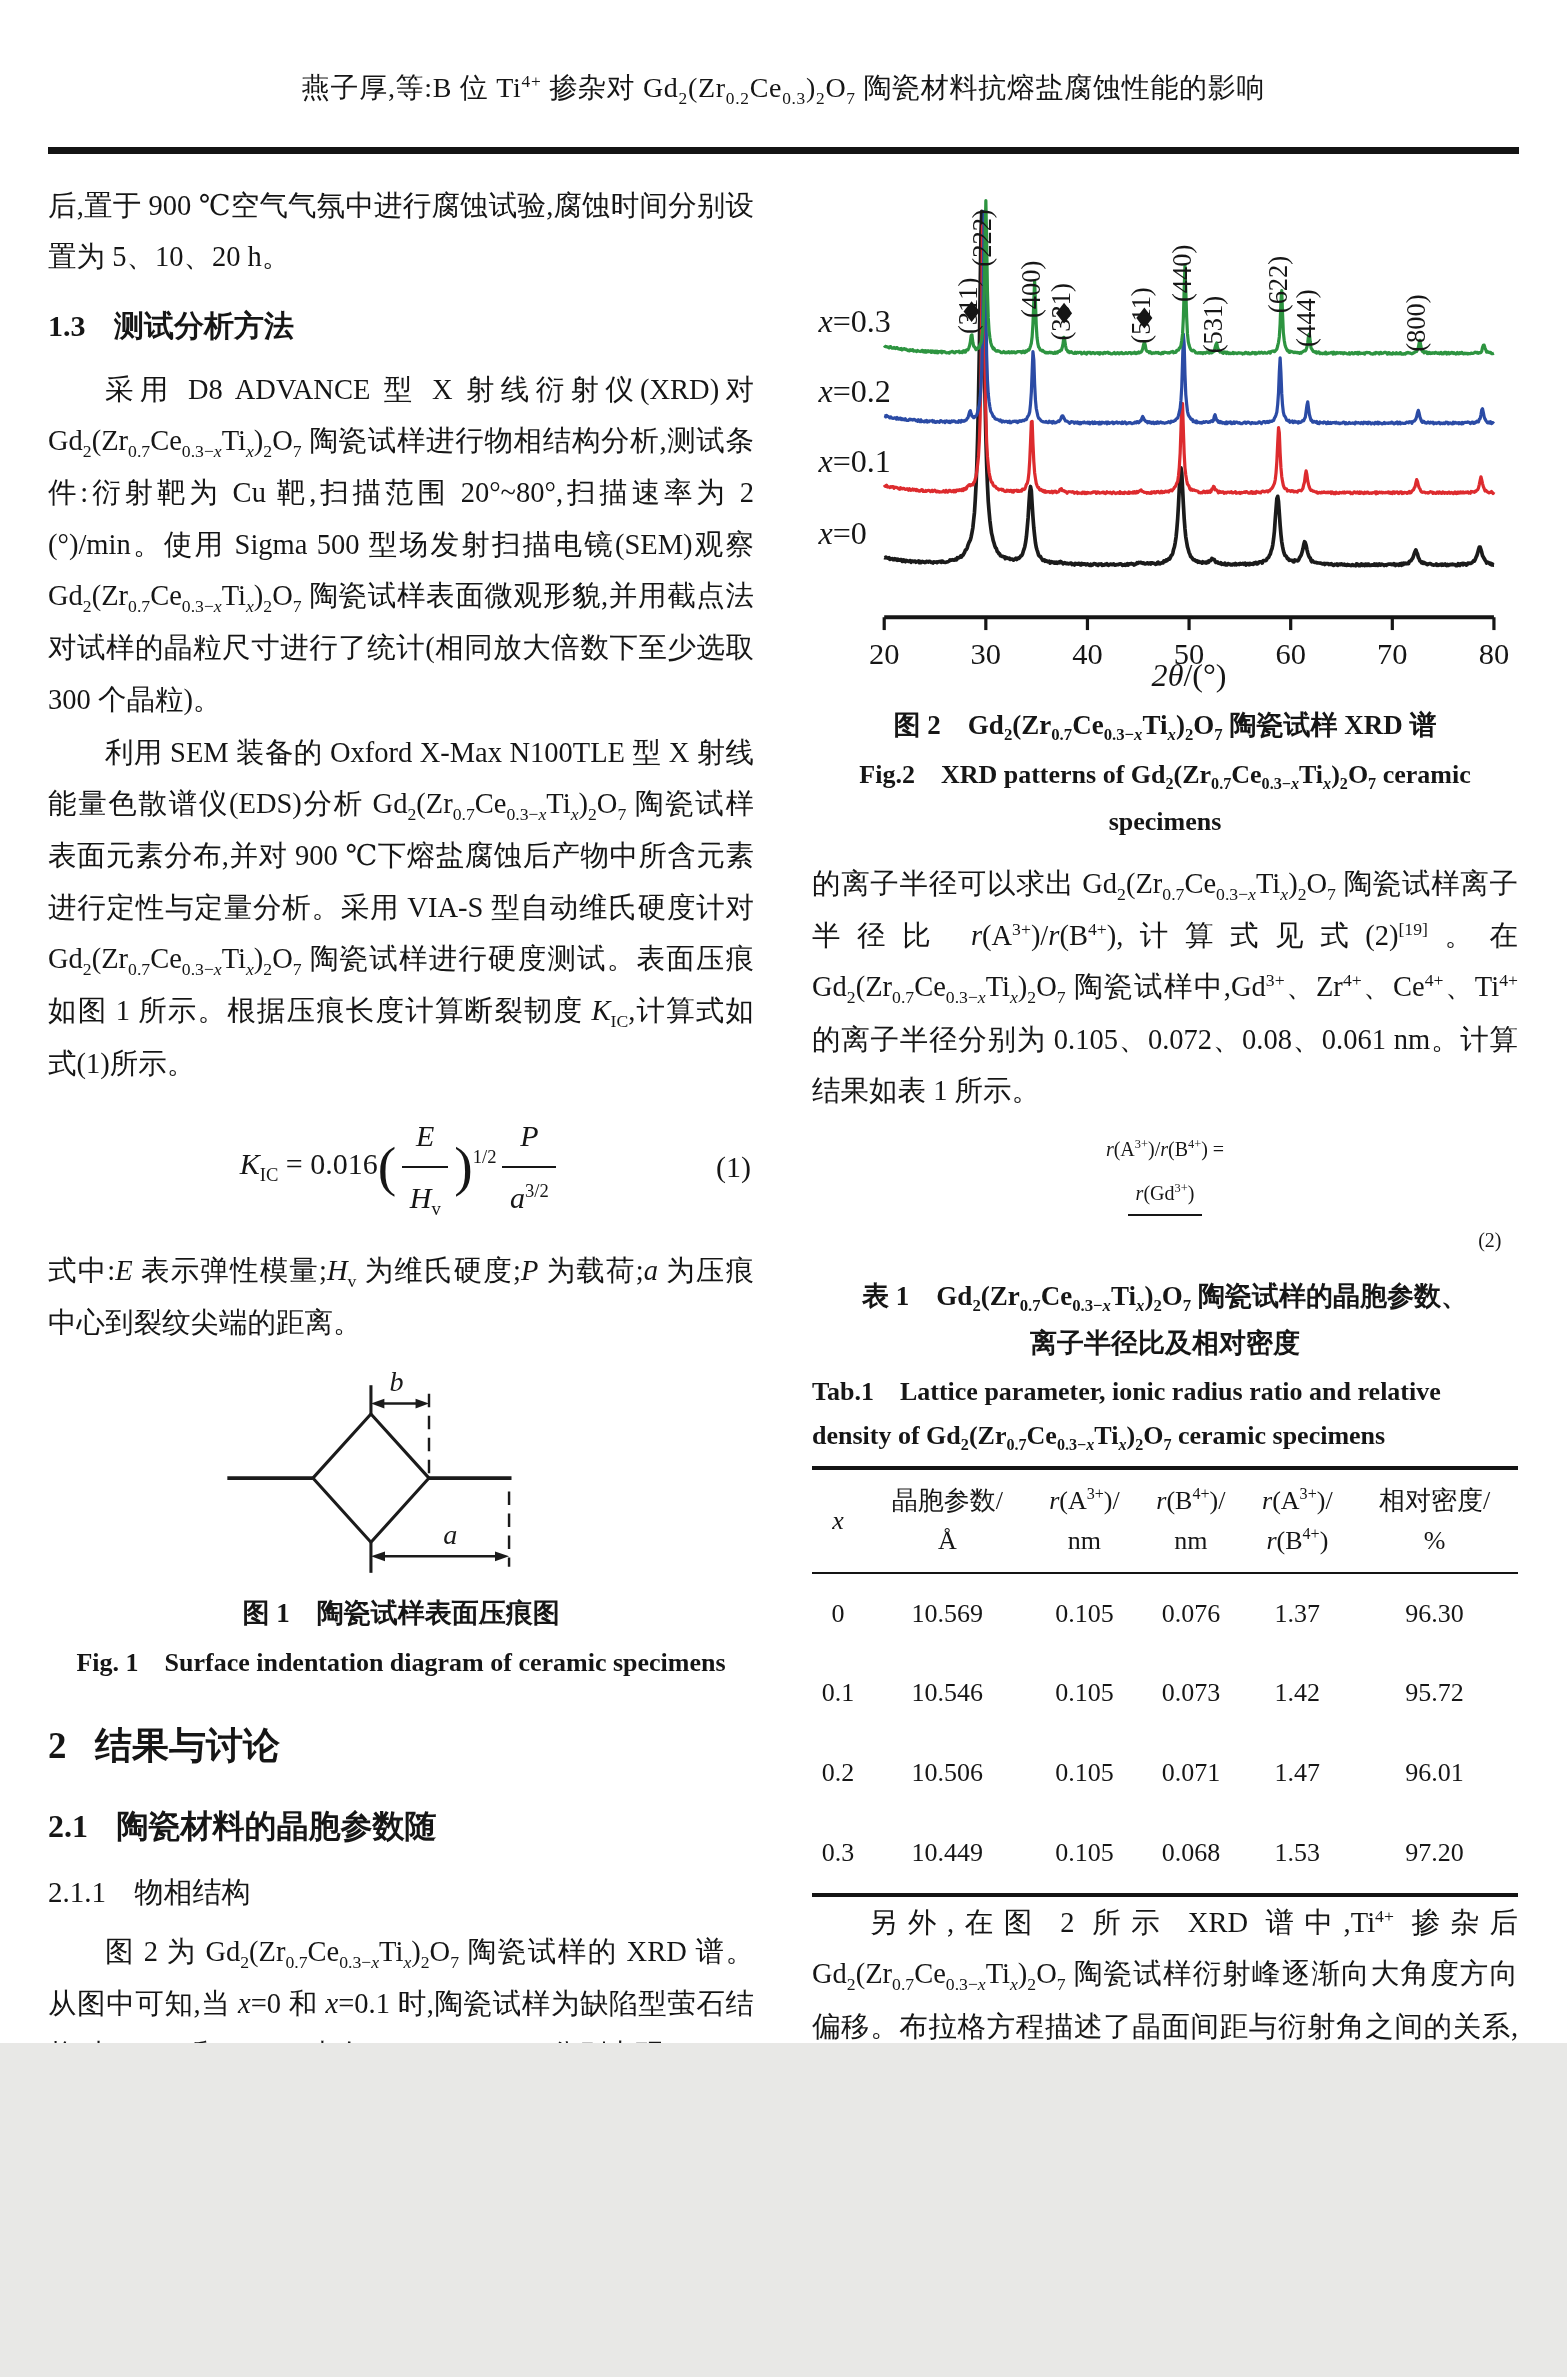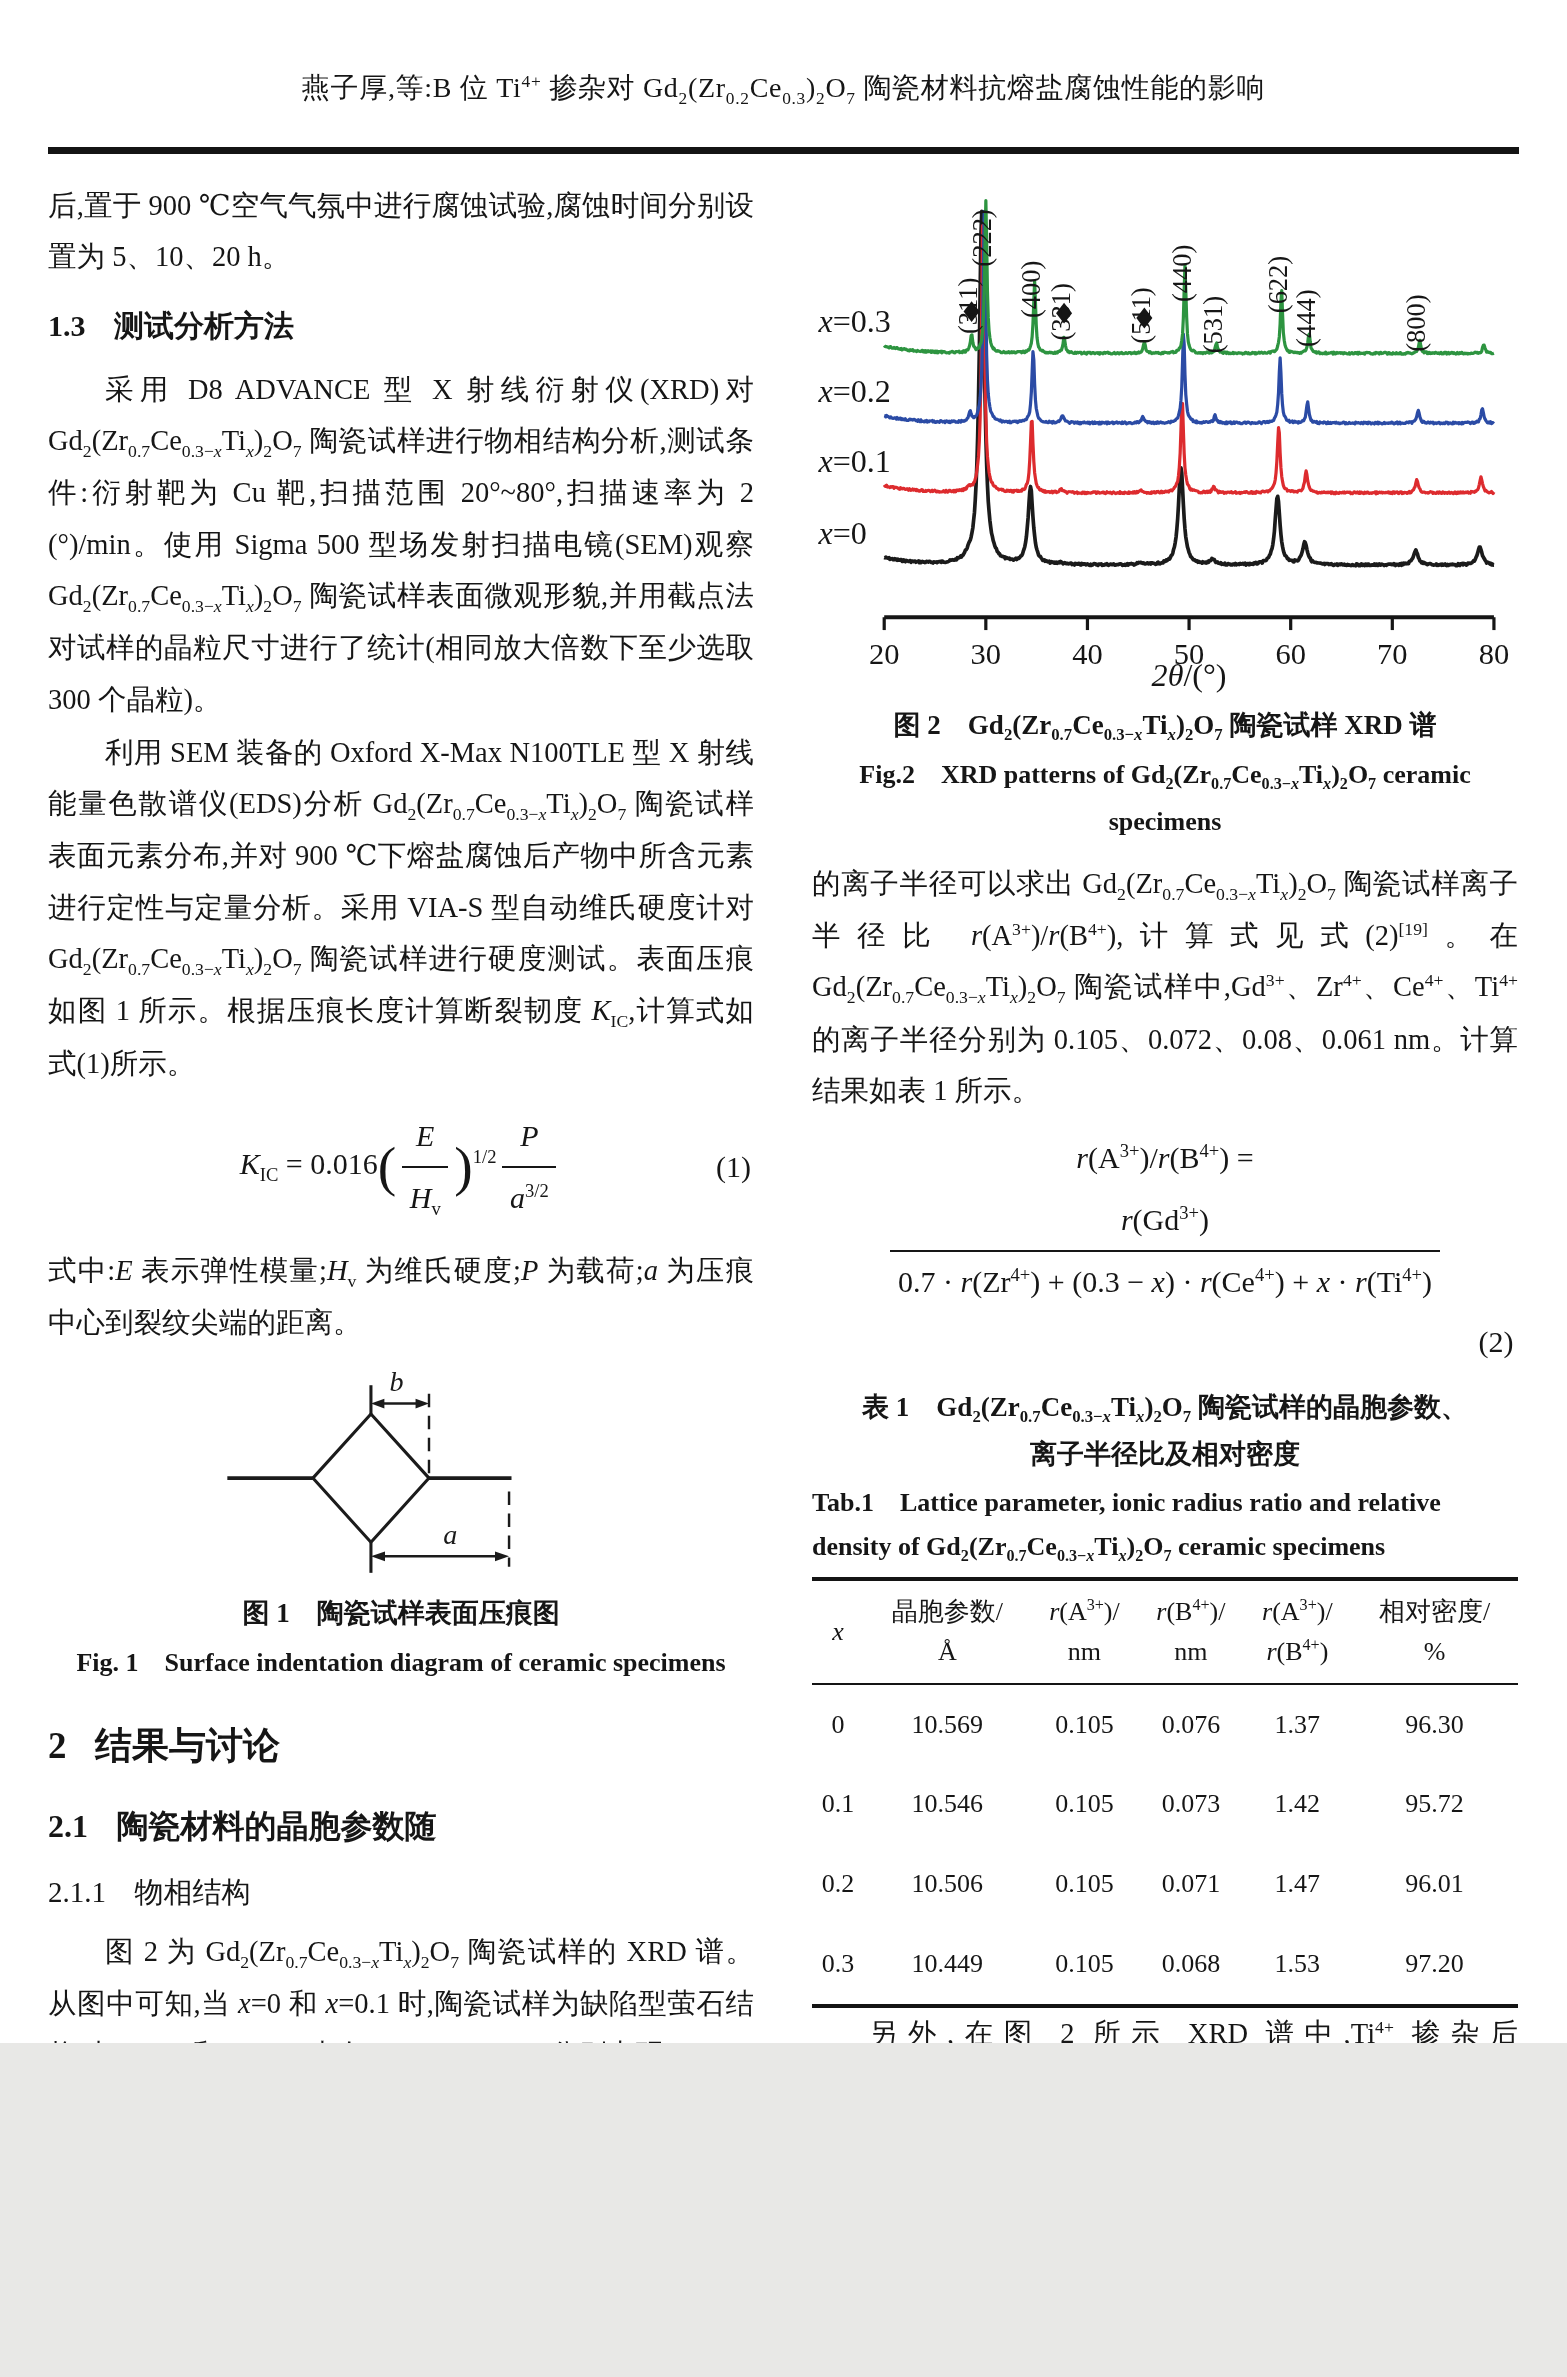--- a/index.html
+++ b/index.html
@@ -19,21 +19,21 @@
   .h-mid{font-weight:bold;font-size:32px;margin:18px 0 10.5px;}
   .h-small{font-size:29px;margin:10.5px 0 7.5px;}
   .h-sub .no,.h-main .no,.h-mid .no,.h-small .no{margin-right:28.5px;}
   sup,sub{font-size:62%;}
   .equation{position:relative;display:flex;justify-content:center;align-items:center;margin:19.5px 0;font-size:30px;text-indent:0;}
   .eq-no{position:absolute;right:3px;top:50%;transform:translateY(-50%);}
   .frac{display:inline-flex;flex-direction:column;text-align:center;vertical-align:middle;margin:0 6px;}
   .frac .num{display:block;border-bottom:2.2px solid #161616;padding:0 7.5px 3px;}
   .frac .den{display:block;padding:3px 7.5px 0;}
   .bigp{font-size:185%;font-weight:300;vertical-align:middle;line-height:0;}
-  .eq-stack{position:relative;margin:15px 0 6px;text-indent:0;font-size:30px;}
+  .eq-stack{position:relative;margin:15px 12px 6px;text-indent:0;font-size:20px;}
   .eq-stack .line1{text-align:center;margin-bottom:7.5px;}
   .eq-stack .line2{text-align:center;}
   .eq-stack .lineno{text-align:right;padding-right:4.5px;margin-top:6px;}
   .fig-block{text-align:center;margin-top:13.5px;}
   .figcap-zh{font-weight:bold;font-size:27px;text-align:center;text-indent:0 !important;margin:7.5px 0 1.5px !important;}
   .figcap-en{font-weight:bold;font-size:26px;text-align:center;text-indent:0 !important;margin:1.5px 0 12px !important;}
   .tbl-title-zh{font-weight:bold;font-size:27px;text-align:center;text-indent:0 !important;margin:16.5px 0 3px !important;line-height:1.7;}
   .tbl-title-en{font-weight:bold;font-size:26px;text-indent:0 !important;margin:0 0 7.5px !important;line-height:1.7;}
   table.datatable{width:100%;border-collapse:collapse;font-size:26px;
     border-top:4.5px solid #141414;border-bottom:4.5px solid #141414;}
@@ -167,21 +167,20 @@
         <p class="figcap-en">Fig.2　XRD patterns of Gd<sub>2</sub>(Zr<sub>0.7</sub>Ce<sub>0.3−<i>x</i></sub>Ti<sub><i>x</i></sub>)<sub>2</sub>O<sub>7</sub> ceramic specimens</p>
       </div>
 
       <p class="noindent">的离子半径可以求出 Gd<sub>2</sub>(Zr<sub>0.7</sub>Ce<sub>0.3−<i>x</i></sub>Ti<sub><i>x</i></sub>)<sub>2</sub>O<sub>7</sub> 陶瓷试样离子半径比 <i>r</i>(A<sup>3+</sup>)/<i>r</i>(B<sup>4+</sup>),计算式见式(2)<sup>[19]</sup>。在 Gd<sub>2</sub>(Zr<sub>0.7</sub>Ce<sub>0.3−<i>x</i></sub>Ti<sub><i>x</i></sub>)<sub>2</sub>O<sub>7</sub> 陶瓷试样中,Gd<sup>3+</sup>、Zr<sup>4+</sup>、Ce<sup>4+</sup>、Ti<sup>4+</sup> 的离子半径分别为 0.105、0.072、0.08、0.061 nm。计算结果如表 1 所示。</p>
 
       <div class="eq-stack">
         <div class="line1"><i>r</i>(A<sup>3+</sup>)/<i>r</i>(B<sup>4+</sup>) =</div>
         <div class="line2">
           <span class="frac" style="margin:0;">
             <span class="num"><i>r</i>(Gd<sup>3+</sup>)</span>
-            <span class="den">0.7 · <i>r</i>(Zr<sup>4+</sup>) + (0.3 − <i>x</i>) · <i>r</i>(Ce<sup>4+</sup>) + <i>x</i> · <i>r</i>(Ti<sup>4+</sup>)</span>
           </span>
         </div>
         <div class="lineno">(2)</div>
       </div>
 
       <p class="tbl-title-zh">表 1　Gd<sub>2</sub>(Zr<sub>0.7</sub>Ce<sub>0.3−<i>x</i></sub>Ti<sub><i>x</i></sub>)<sub>2</sub>O<sub>7</sub> 陶瓷试样的晶胞参数、<br>离子半径比及相对密度</p>
       <p class="tbl-title-en">Tab.1　Lattice parameter, ionic radius ratio and relative<br>density of Gd<sub>2</sub>(Zr<sub>0.7</sub>Ce<sub>0.3−<i>x</i></sub>Ti<sub><i>x</i></sub>)<sub>2</sub>O<sub>7</sub> ceramic specimens</p>
 
       <table class="datatable" id="table1">
         <thead>

